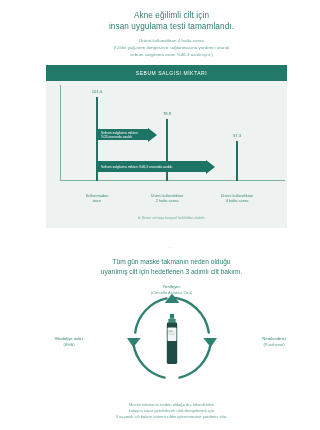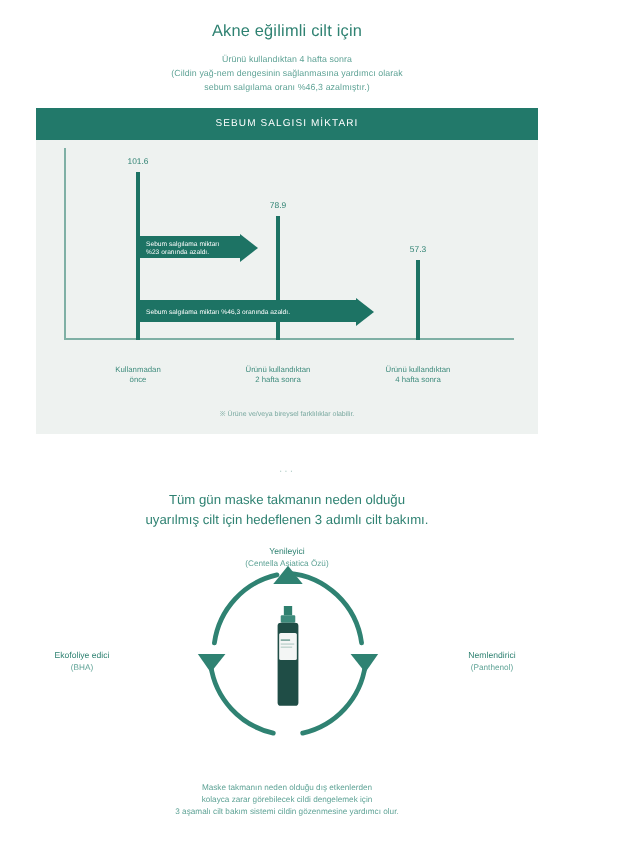--- a/index.html
+++ b/index.html
@@ -3,21 +3,21 @@
 <meta charset="utf-8">
 <style>
   html,body{margin:0;padding:0;}
   body{
     width:287px;height:430px;
     background:#ffffff;
     font-family:"Liberation Sans", sans-serif;
     color:#2f7f6e;
     overflow:hidden;
   }
-  .page{position:relative;width:287px;height:430px;}
+  .page{position:relative;width:287px;height:430px;margin-left:28px;}
 
   
   .header{padding:10px 18px 0;text-align:center;}
   .head-title{
     font-size:8.2px;line-height:11px;color:#2f8272;
     letter-spacing:.1px;font-weight:400;
   }
   .head-sub{
     margin-top:6px;font-size:4.4px;line-height:6.4px;
     color:#5fa396;letter-spacing:.05px;
@@ -121,20 +121,21 @@
   }
 </style>
 </head>
 <body>
 
 <div class="page">
 
   <div class="header">
     <div class="head-title">
       <div>Akne eğilimli cilt için</div>
+      <div>insan uygulama testi tamamlandı.</div>
     </div>
     <div class="head-sub">
       <div>Ürünü kullandıktan 4 hafta sonra</div>
       <div class="l2">(Cildin yağ-nem dengesinin sağlanmasına yardımcı olarak</div>
       <div>sebum salgılama oranı %46,3 azalmıştır.)</div>
     </div>
   </div>
 
   <div class="chart-card">
     <div class="chart-bar-title">SEBUM SALGISI MİKTARI</div>

